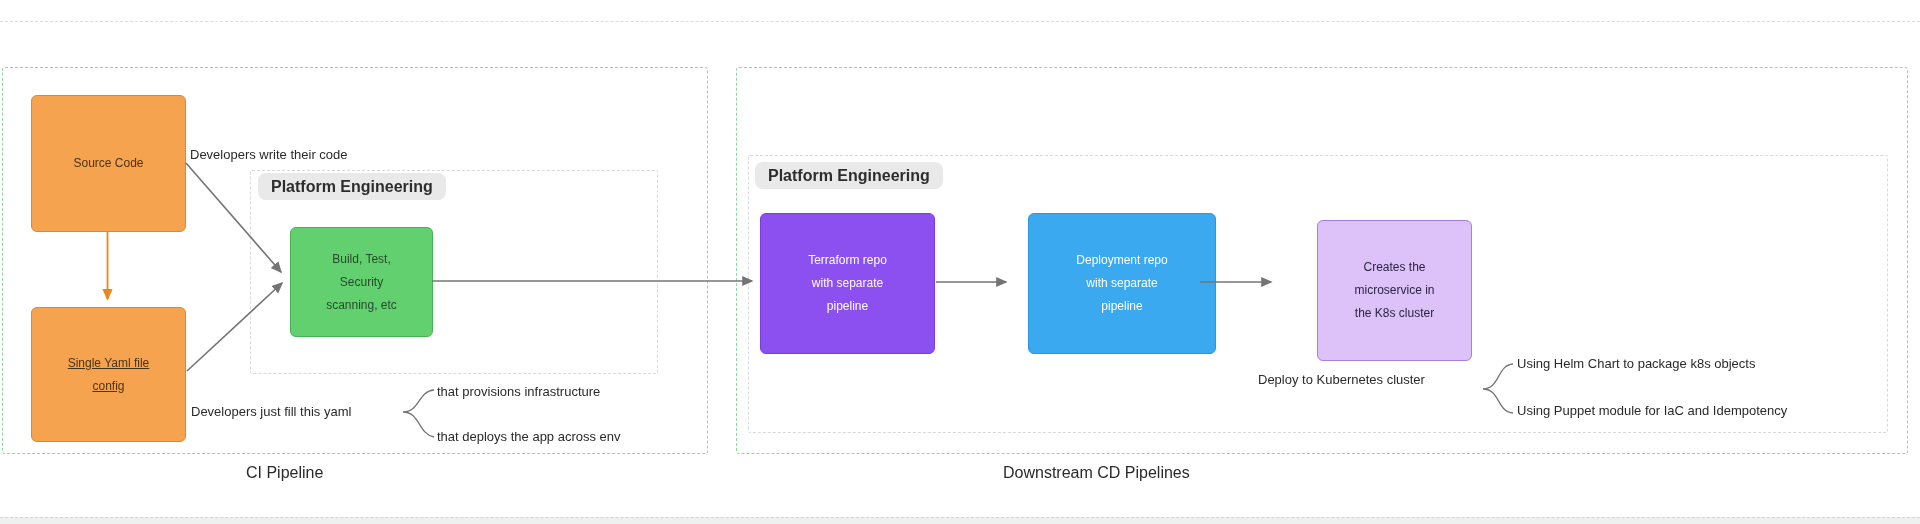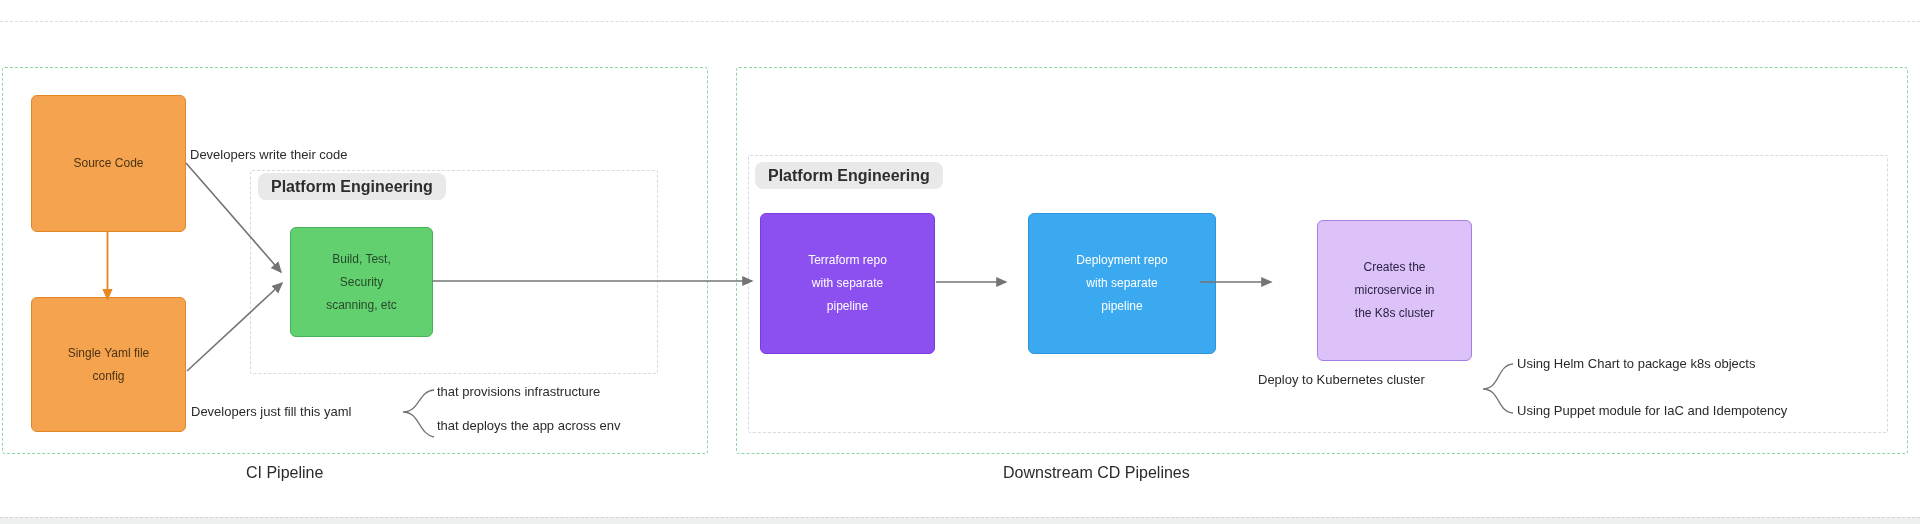--- a/index.html
+++ b/index.html
@@ -62,37 +62,37 @@
 <div class="abs section" style="left:736px;top:67px;width:1170px;height:385px;"></div>
 
 <div class="abs inner-group" style="left:250px;top:170px;width:406px;height:202px;"></div>
 <div class="abs inner-group" style="left:748px;top:155px;width:1138px;height:276px;"></div>
 
 <div class="abs pill" style="left:258px;top:173px;">Platform Engineering</div>
 <div class="abs pill" style="left:755px;top:162px;">Platform Engineering</div>
 
 <div class="abs node orange" style="left:31px;top:95px;width:153px;height:135px;">Source Code</div>
 
-<div class="abs node orange" style="left:31px;top:297px;width:153px;height:133px;">Single Yaml file<br>config</div>
+<div class="abs node orange" style="left:31px;top:307px;width:153px;height:133px;text-decoration:underline;">Single Yaml file<br>config</div>
 
 <div class="abs node green" style="left:290px;top:227px;width:141px;height:108px;">Build, Test,<br>Security<br>scanning, etc</div>
 
 <div class="abs node purple" style="left:760px;top:213px;width:173px;height:139px;">Terraform repo<br>with separate<br>pipeline</div>
 
 <div class="abs node blue" style="left:1012px;top:213px;width:186px;height:139px;margin-left:16px;">Deployment repo<br>with separate<br>pipeline</div>
 
 <div class="abs node lavender" style="left:1277px;top:220px;width:153px;height:139px;margin-left:40px;">Creates the<br>microservice in<br>the K8s cluster</div>
 
 <div class="abs note" style="left:190px;top:147px;">Developers write their code</div>
 
 <div class="abs note" style="left:191px;top:404px;">Developers just fill this yaml</div>
 
 <div class="abs note" style="left:437px;top:384px;">that provisions infrastructure</div>
 
-<div class="abs note" style="left:437px;top:418px;">that deploys the app across env</div>
+<div class="abs note" style="left:437px;top:429px;">that deploys the app across env</div>
 
 <div class="abs note" style="left:1258px;top:372px;">Deploy to Kubernetes cluster</div>
 
 <div class="abs note" style="left:1517px;top:356px;">Using Helm Chart to package k8s objects</div>
 
 <div class="abs note" style="left:1517px;top:403px;">Using Puppet module for IaC and Idempotency</div>
 
 <div class="abs caption" style="left:246px;top:464px;">CI Pipeline</div>
 <div class="abs caption" style="left:1003px;top:464px;">Downstream CD Pipelines</div>
 

